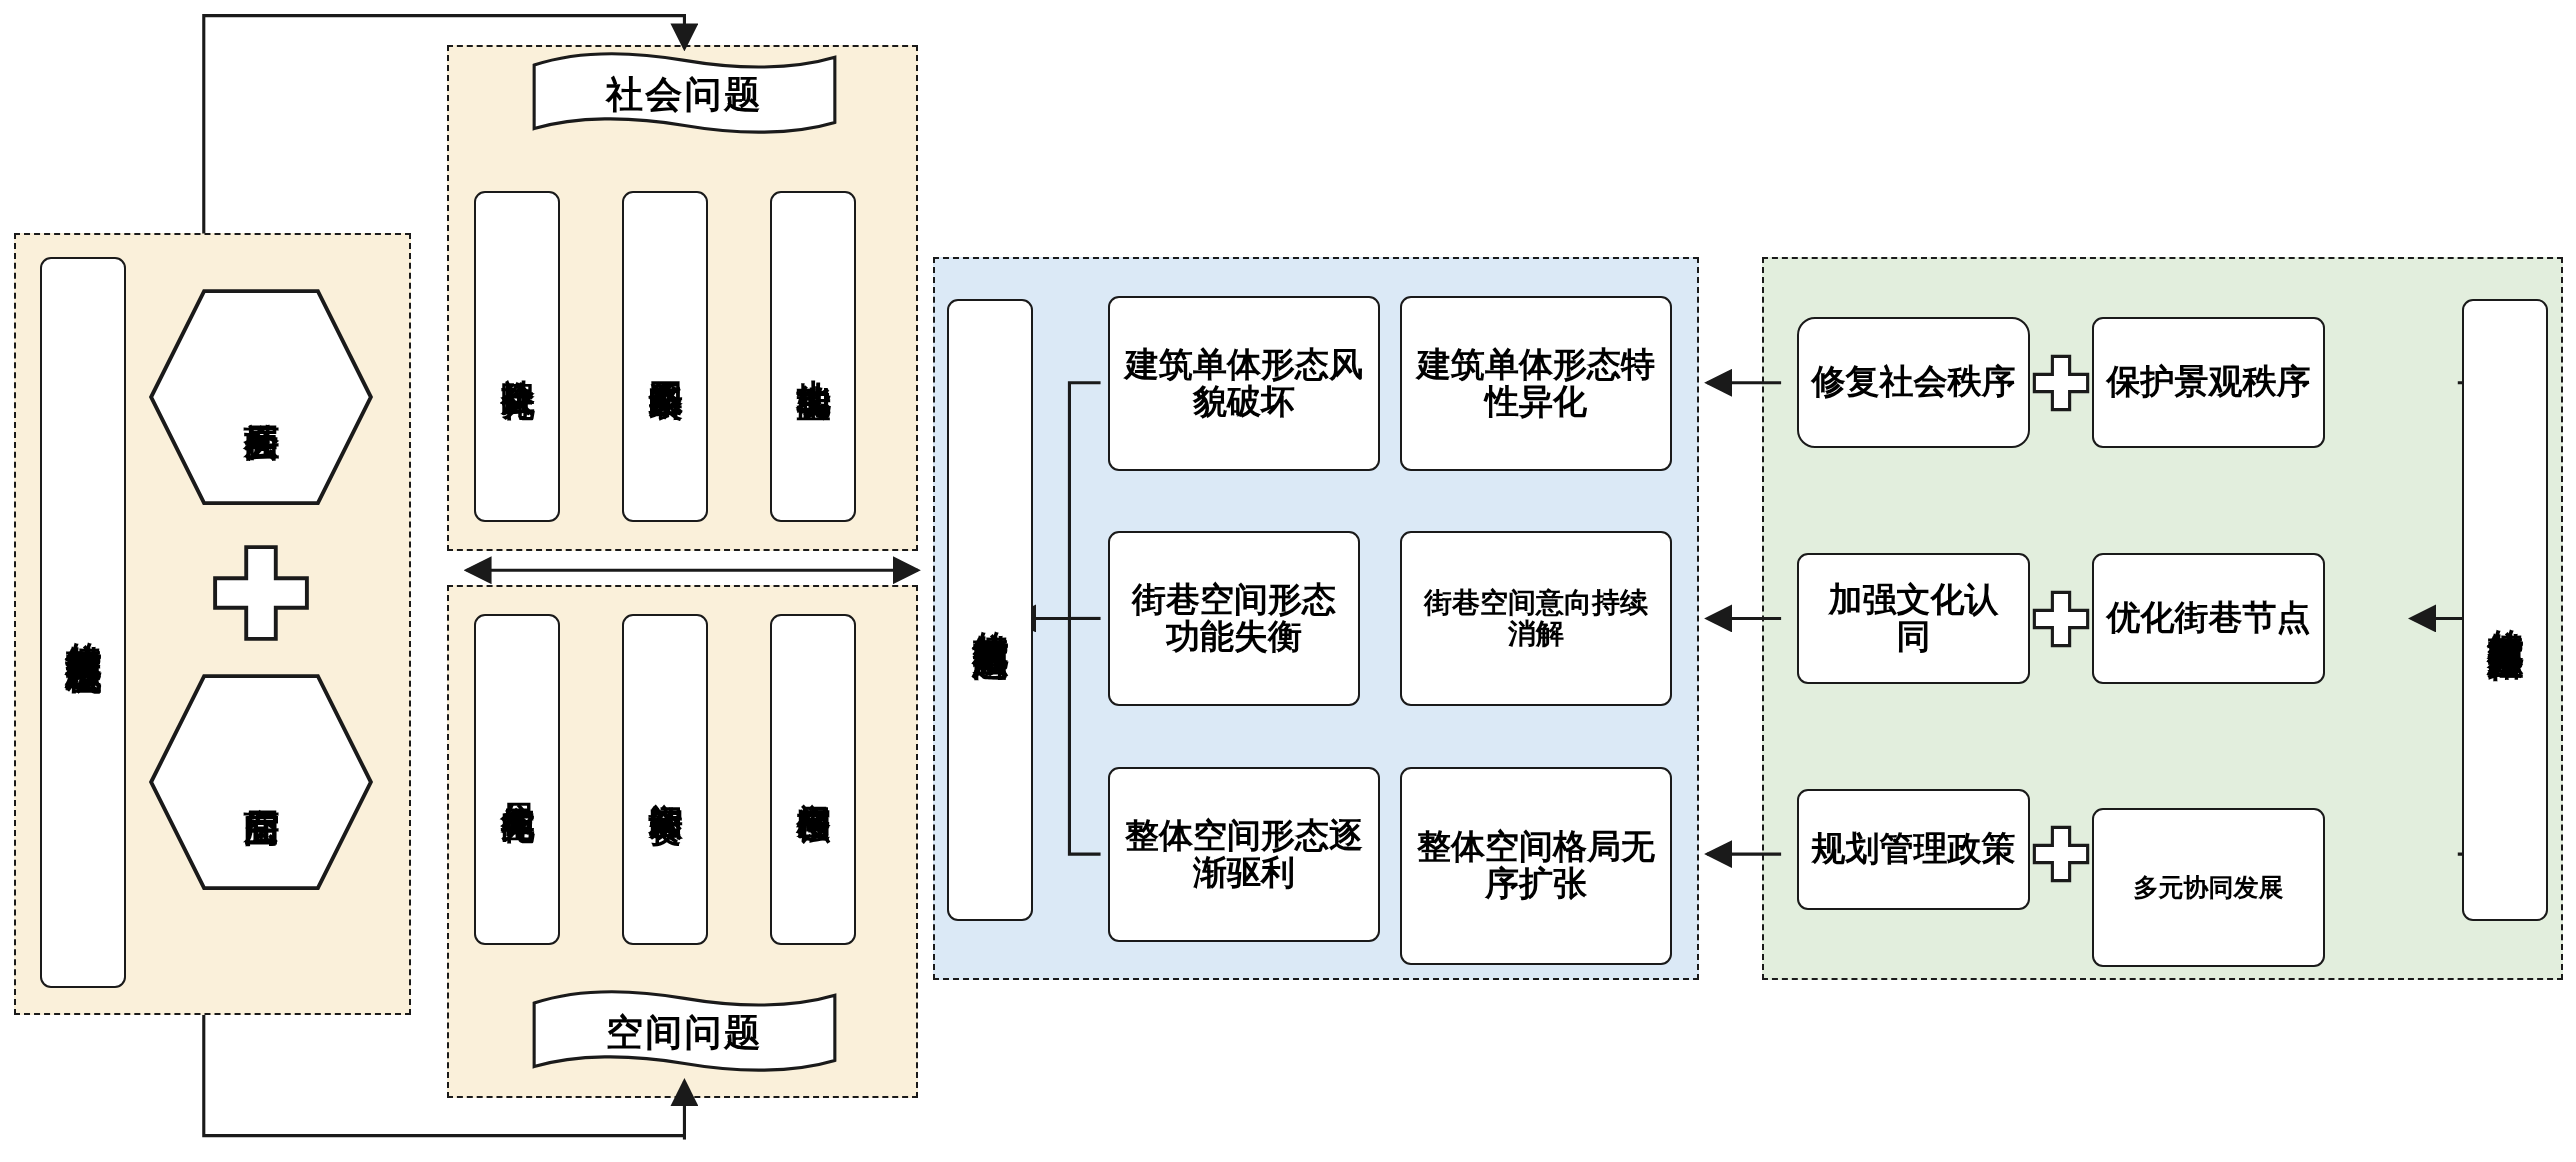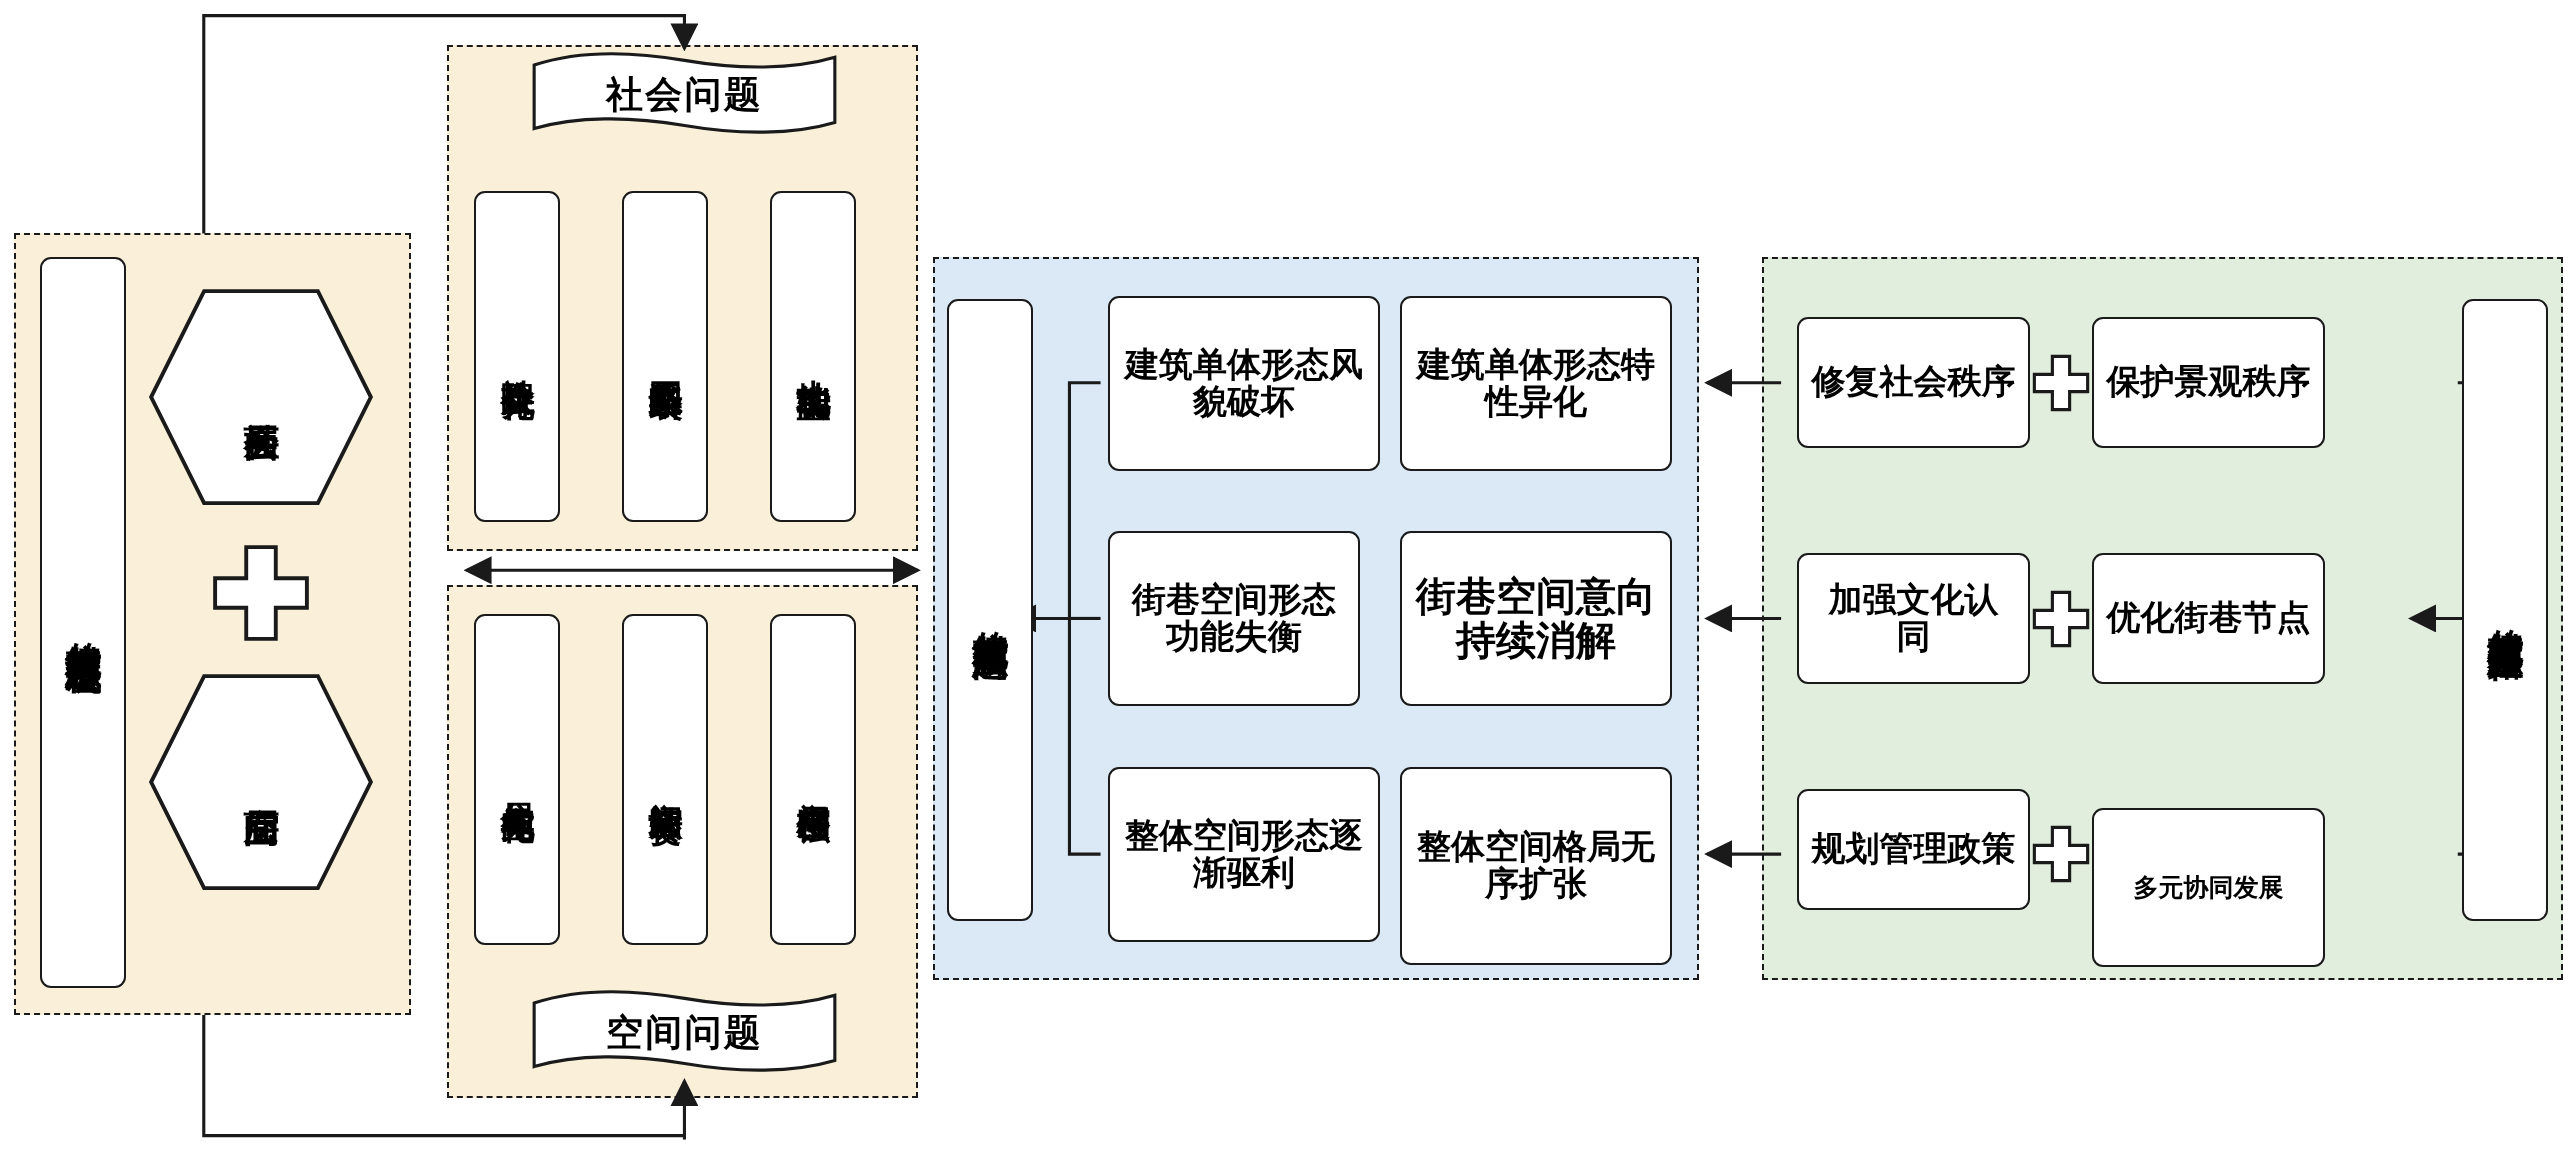--- a/index.html
+++ b/index.html
@@ -190,26 +190,26 @@
     </svg>
     <span class="banner-label" style="font-size:37px;">空间问题</span>
   </div>
 
   <div class="vbox" style="left:947px; top:299px; width:86px; height:622px; font-size:36px;">传统村落空间形态问题</div>
 
   <div class="hbox" style="left:1108px; top:296px; width:272px; height:175px; font-size:34px; padding:0 11px;">建筑单体形态风貌破坏</div>
   <div class="hbox" style="left:1400px; top:296px; width:272px; height:175px; font-size:34px; padding:0 11px;">建筑单体形态特性异化</div>
 
   <div class="hbox" style="left:1108px; top:531px; width:252px; height:175px; font-size:34px; padding:0 11px;">街巷空间形态功能失衡</div>
-  <div class="hbox" style="left:1400px; top:531px; width:272px; height:175px; font-size:40px; padding:0 11px;">街巷空间意向持续消解</div>
+  <div class="hbox" style="left:1400px; top:531px; width:272px; height:175px; font-size:28px; padding:0 11px;">街巷空间意向持续消解</div>
 
   <div class="hbox" style="left:1108px; top:767px; width:272px; height:175px; font-size:34px; padding:0 11px;">整体空间形态逐渐驱利</div>
   <div class="hbox" style="left:1400px; top:767px; width:272px; height:198px; font-size:34px; padding:0 11px;">整体空间格局无序扩张</div>
 
-  <div class="hbox" style="left:1797px; top:317px; width:233px; height:131px; font-size:34px; padding:0 9.3px;">修复社会秩序</div>
+  <div class="hbox" style="left:1797px; top:317px; width:233px; height:131px; font-size:34px; padding:0 9.3px;border-radius:18px;">修复社会秩序</div>
   <div class="plus" style="left:2032px; top:354px; width:58px; height:58px;">
     <svg viewBox="0 0 74 74" width="58" height="58">
       <polygon points="26,3 48,3 48,26 71,26 71,48 48,48 48,71 26,71 26,48 3,48 3,26 26,26" fill="#ffffff" stroke="#1a1a1a" stroke-width="4"></polygon>
     </svg>
   </div>
   <div class="hbox" style="left:2092px; top:317px; width:233px; height:131px; font-size:34px; padding:0 9.3px;">保护景观秩序</div>
 
   <div class="hbox" style="left:1797px; top:553px; width:233px; height:131px; font-size:34px; padding:0 14px;">加强文化认同</div>
   <div class="plus" style="left:2032px; top:590px; width:58px; height:58px;">
     <svg viewBox="0 0 74 74" width="58" height="58">

